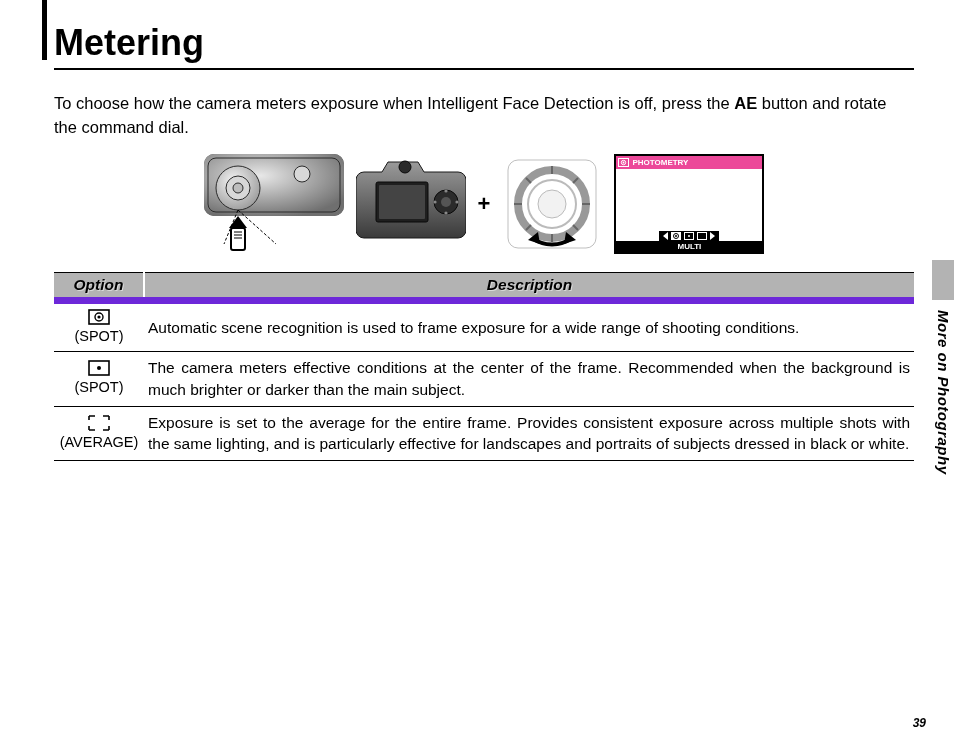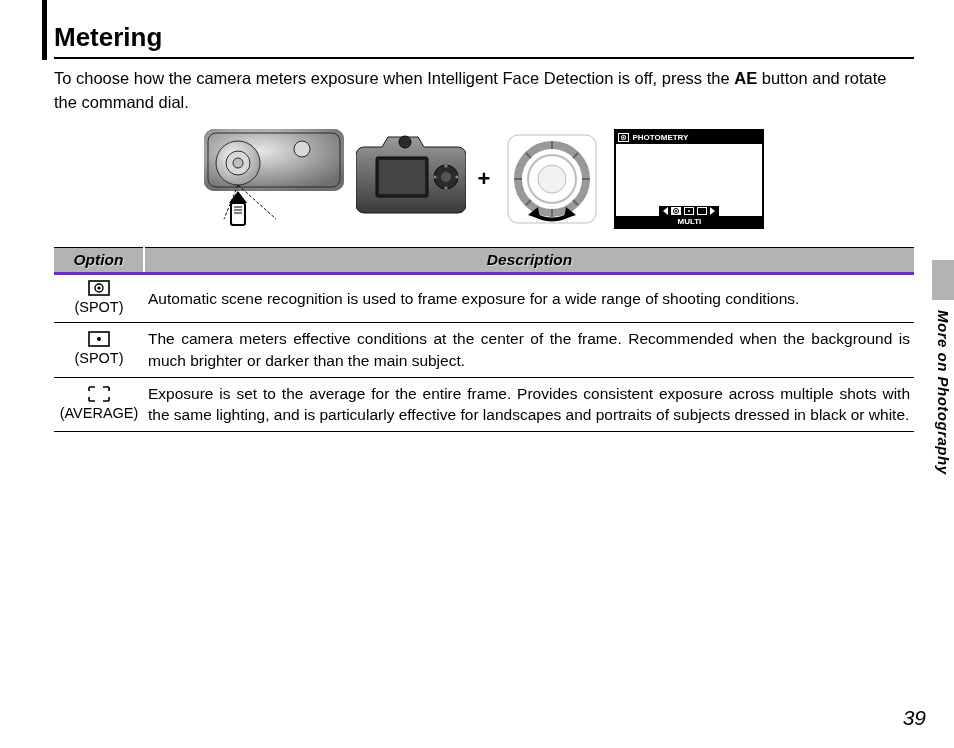--- a/index.html
+++ b/index.html
@@ -38,25 +38,25 @@
     font-size: 15px;
     letter-spacing: 0.5px;
   }
   .content {
     position: absolute;
     left: 54px;
     right: 40px;
     top: 22px;
   }
   h1 {
-    font-size: 26px;
+    font-size: 36px;
     font-weight: bold;
     border-bottom: 2px solid #000;
     padding-bottom: 4px;
-    margin-bottom: 8px;
+    margin-bottom: 22px;
   }
   .intro {
     font-size: 16.5px;
     line-height: 1.45;
     margin-bottom: 14px;
   }
   .intro b { font-weight: bold; }
   .figures {
     display: flex;
     align-items: center;
@@ -66,21 +66,21 @@
   }
   .plus { font-size: 22px; font-weight: bold; }
   .photoscreen {
     width: 150px;
     height: 100px;
     border: 2px solid #000;
     position: relative;
     background: #fff;
   }
   .ps-titlebar {
-    background: #000000;
+    background: #ec4899;
     color: #fff;
     font-size: 8px;
     font-weight: bold;
     padding: 2px 2px;
     display: flex;
     align-items: center;
     gap: 3px;
   }
   .ps-titlebar svg { flex-shrink:0; }
   .ps-footer {
@@ -118,44 +118,44 @@
     border-collapse: collapse;
     width: 100%;
     font-size: 15.5px;
   }
   thead th {
     background: #b3b3b3;
     font-style: italic;
     font-weight: bold;
     padding: 3px 4px;
     border-top: 1px solid #000;
-    border-bottom: 3px solid #6d28d9;
+    border-bottom: 7px solid #6d28d9;
     text-shadow: 1px 1px 0 #d9d9d9;
   }
   thead th:first-child { border-right: 2px solid #fff; width: 90px;}
   tbody td {
     border-bottom: 1px solid #000;
     padding: 5px 4px;
     vertical-align: middle;
     line-height: 1.4;
   }
   tbody td.opt {
     text-align: center;
     font-size: 14.5px;
     white-space: nowrap;
   }
   tbody td.desc { text-align: justify; }
   .icon-box { display:block; margin: 0 auto 1px auto; }
   .page-num {
     position: absolute;
     right: 28px;
     bottom: 18px;
-    font-size: 21px;
+    font-size: 12px;
     font-style: italic;
-    font-weight: normal;
+    font-weight: bold;
   }
 </style>
 </head>
 <body>
 
 <div class="side-strip-left"></div>
 <div class="side-tab-right"></div>
 <div class="side-caption">More on Photography</div>
 
 <div class="content">

